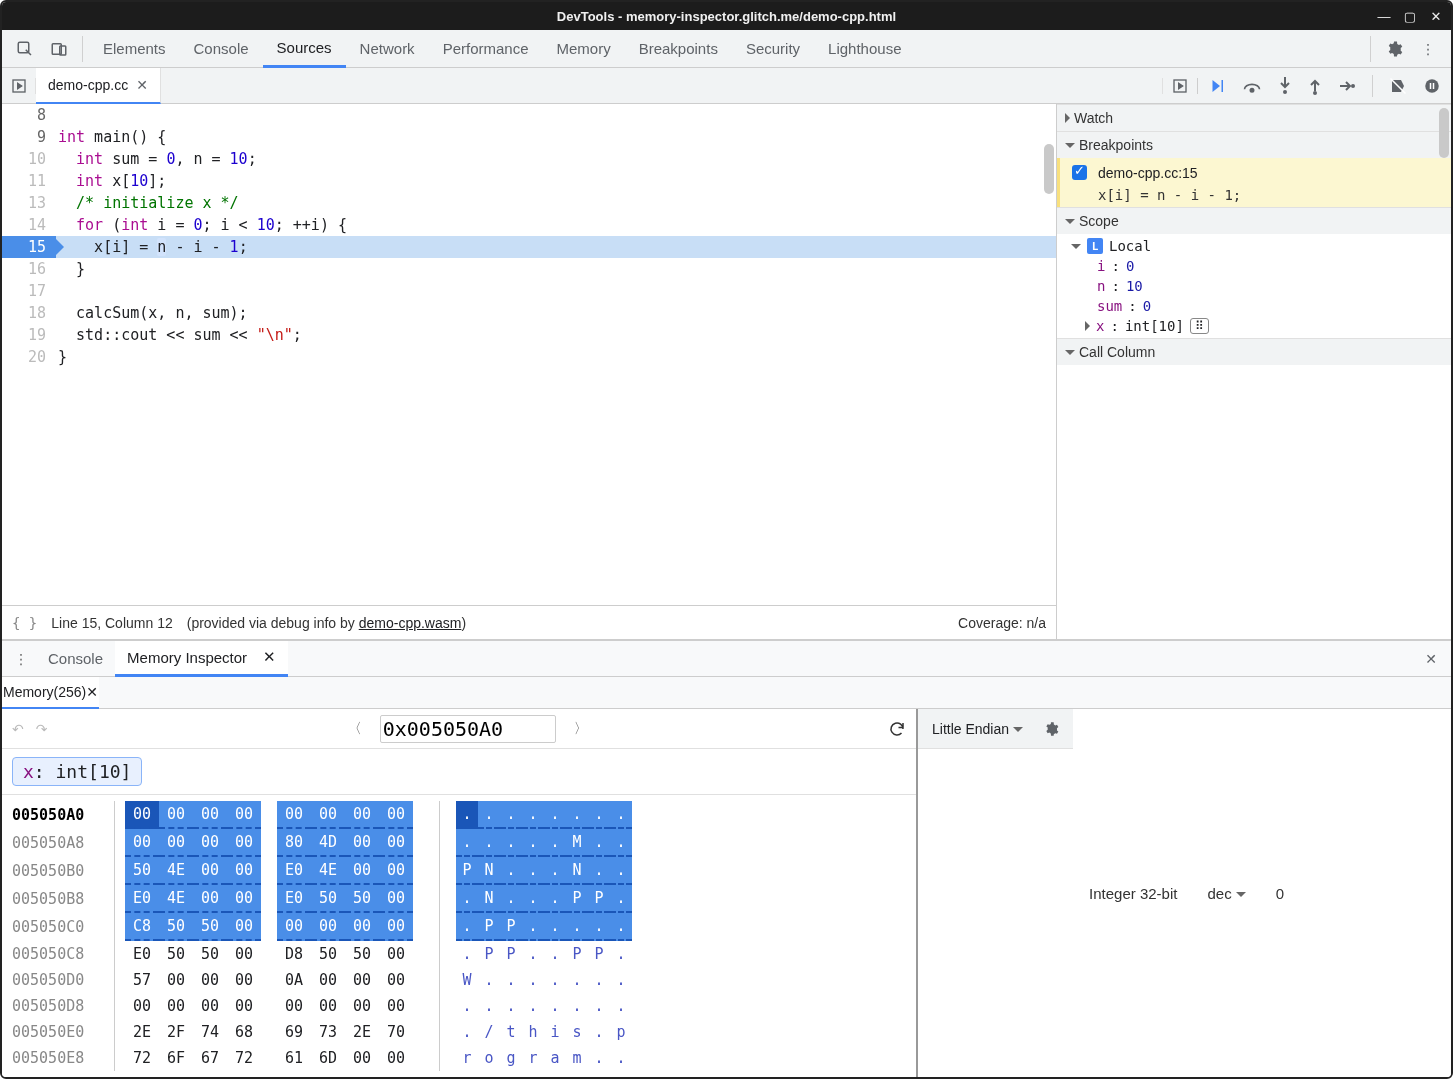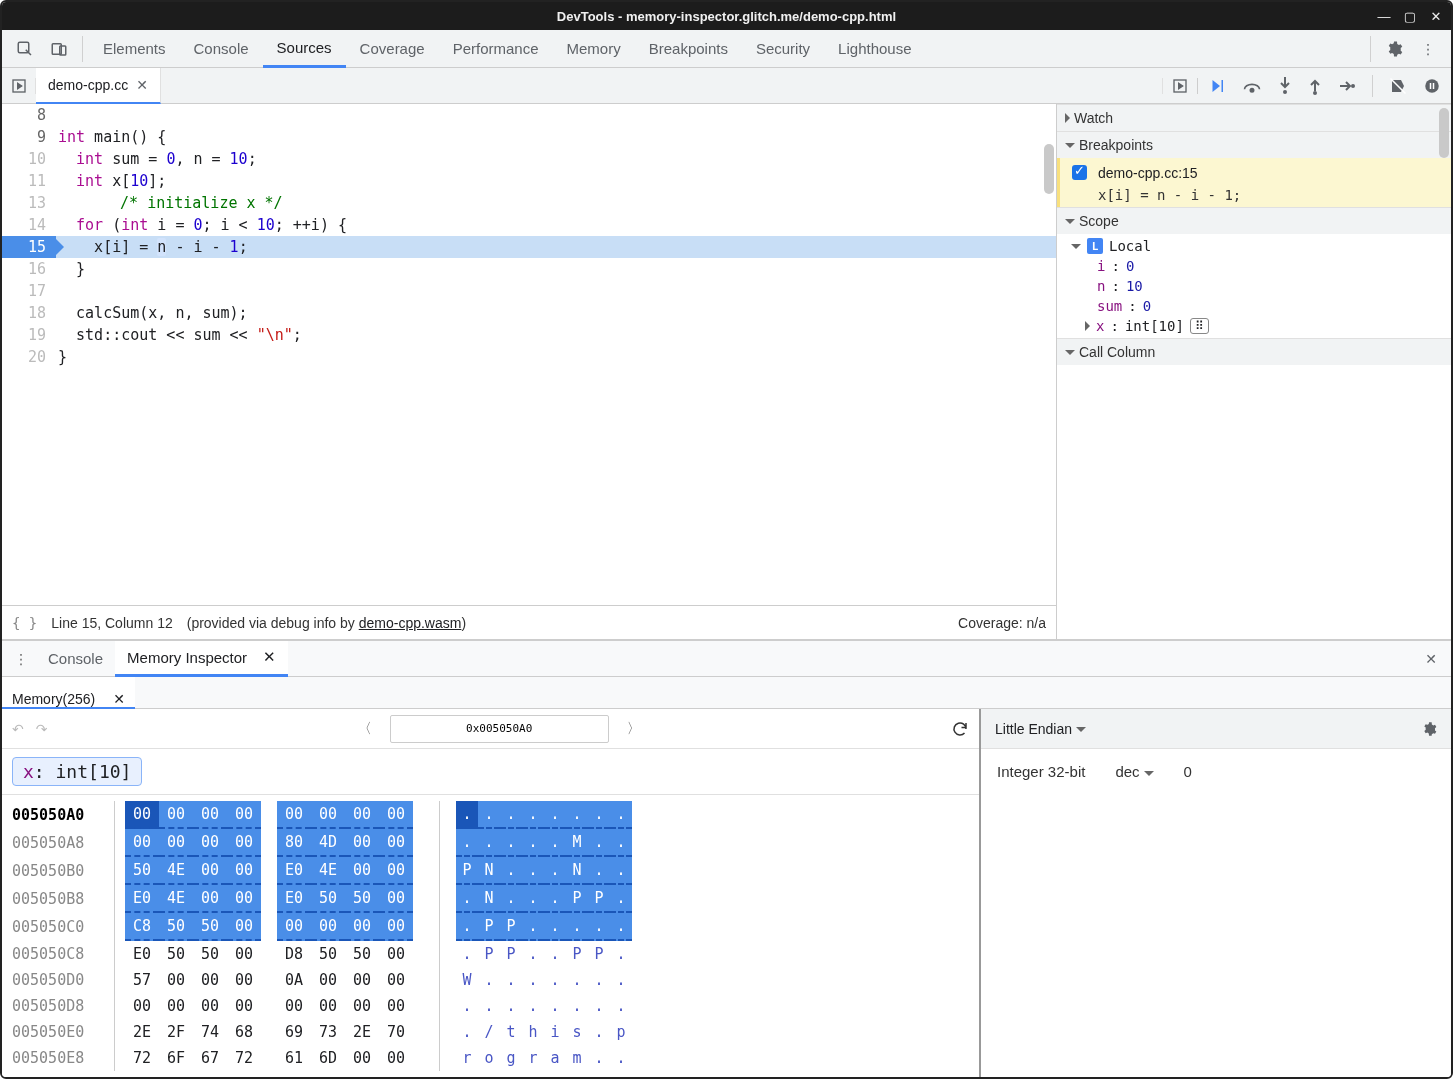--- a/index.html
+++ b/index.html
@@ -54,21 +54,21 @@
   .codeview{flex:1;overflow:auto;background:#fff;font-family:var(--mono);font-size:15px;line-height:22px;position:relative;}
   .codeline{display:flex;white-space:pre;}
   .gut{width:54px;text-align:right;color:#bbb;padding-right:10px;flex:0 0 auto;user-select:none;}
   .gut.dark{color:#666;}
   .ln{flex:1;padding-left:2px;}
   .codeline.exec .gut{background:#4a8ee8;color:#fff;position:relative;}
   .codeline.exec .gut::after{content:"";position:absolute;right:-8px;top:0;border:11px solid transparent;border-left-color:#4a8ee8;border-right:0;}
   .codeline.exec{background:var(--exec-line);}
   .kw{color:#aa0d91;}
   .num{color:#1c00cf;}
-  .cm{color:#007400;margin-left:44px;}
+  .cm{color:#007400;}
   .str{color:#c41a16;}
   .hlv{background:#d2e3fc;border-radius:2px;}
   .codefoot{height:34px;border-top:1px solid var(--border);background:#fff;display:flex;align-items:center;padding:0 10px;gap:14px;color:#333;font-size:14px;position:relative;}
   .codefoot .brace{font-family:var(--mono);color:#888;}
   .codefoot .spacer{flex:1;}
   .codefoot a{color:var(--text);text-decoration:underline;}
   .scrollbar-stub{width:10px;height:50px;background:#c9c9c9;border-radius:6px;position:absolute;right:2px;top:40px;}
   
   .dbgcol{width:394px;display:flex;flex-direction:column;background:#fff;position:relative;}
   .dbgsec{border-top:1px solid var(--border2);}
@@ -91,28 +91,28 @@
   .memicon{display:inline-block;padding:0 4px;font-size:12px;border:1px solid #888;border-radius:3px;}
   
   .drawer{border-top:2px solid var(--border);display:flex;flex-direction:column;background:#fff;}
   .drawer-tabs{display:flex;align-items:center;height:36px;background:var(--bg2);border-bottom:1px solid var(--border);padding:0 6px;gap:2px;}
   .drawer-tabs .iconbtn{width:26px;display:flex;align-items:center;justify-content:center;color:#666;}
   .drawer-tabs .tab{padding:0 12px;height:36px;display:flex;align-items:center;gap:8px;font-size:15px;color:#5f6368;}
   .drawer-tabs .tab.active{color:#202124;font-weight:500;border-bottom:3px solid var(--tab-blue);background:#fff;}
   .drawer-tabs .spacer{flex:1;}
   .drawer-tabs .close{color:#5f6368;padding:0 8px;}
   .memtabs{display:flex;align-items:center;height:32px;background:var(--bg2);border-bottom:1px solid var(--border);}
-  .memtabs .tab{padding:0 10px;height:32px;display:flex;align-items:flex-end;gap:18px;background:#fff;border-bottom:2px solid var(--tab-blue);font-size:14px;}
+  .memtabs .tab{padding:0 1px;height:32px;display:flex;align-items:center;gap:0;background:#fff;border-bottom:2px solid var(--tab-blue);font-size:14px;}
   .membody{display:flex;flex:1;min-height:0;}
   .memleft{flex:1;display:flex;flex-direction:column;border-right:2px solid #999;}
-  .memright{width:470px;display:flex;flex-direction:column;}
+  .memright{width:533px;display:flex;flex-direction:row;}
   .memtool{display:flex;align-items:center;height:40px;border-bottom:1px solid var(--border2);padding:0 10px;gap:12px;}
   .memtool .histbtn{color:#bbb;}
   .memtool .navbtn{color:#666;}
-  .memtool .addr{width:219px;height:28px;border:1px solid #ccc;border-radius:2px;text-align:center;font-family:var(--mono);font-size:11px;}
+  .memtool .addr{width:176px;height:28px;border:1px solid #ccc;border-radius:2px;font-family:var(--mono);font-size:20px;}
   .memchips{padding:8px 10px;border-bottom:1px solid var(--border2);}
   .memchip{display:inline-block;border:1px solid #8ab4f8;border-radius:4px;padding:3px 10px;font-family:var(--mono);background:#e8f0fe;font-size:18px;}
   .memchip .k{color:#881280;}
   .memrows{padding:6px 10px;font-family:var(--mono);font-size:15px;line-height:26px;}
   .memrow{display:flex;align-items:center;white-space:pre;}
   .memrow .ad{width:92px;color:#888;}
   .memrow.first .ad{color:#000;font-weight:600;}
   .memrow .g{display:flex;gap:0;margin-right:16px;}
   .memrow .b{width:34px;text-align:center;}
   .memrow .asc{display:flex;gap:0;margin-left:6px;}
@@ -151,21 +151,21 @@
       <svg width="18" height="18" viewBox="0 0 24 24" fill="none" stroke="#5f6368" stroke-width="2">
           <rect x="3" y="5" width="12" height="14" rx="1"></rect>
           <rect x="13" y="8" width="8" height="12" rx="1"></rect>
         </svg>
     </div>
     <div class="sep"></div>
     <div class="tabs" id="toptabs">
         <div class="tab">Elements</div>
         <div class="tab">Console</div>
         <div class="tab active">Sources</div>
-        <div class="tab">Coverage</div>
+        <div class="tab">Network</div>
         <div class="tab">Performance</div>
         <div class="tab">Memory</div>
         <div class="tab">Breakpoints</div>
         <div class="tab">Security</div>
         <div class="tab">Lighthouse</div>
       </div>
     <div class="spacer"></div>
     <div class="sep"></div>
     <div class="iconbtn">
       <svg width="18" height="18" viewBox="0 0 24 24" fill="#5f6368">

